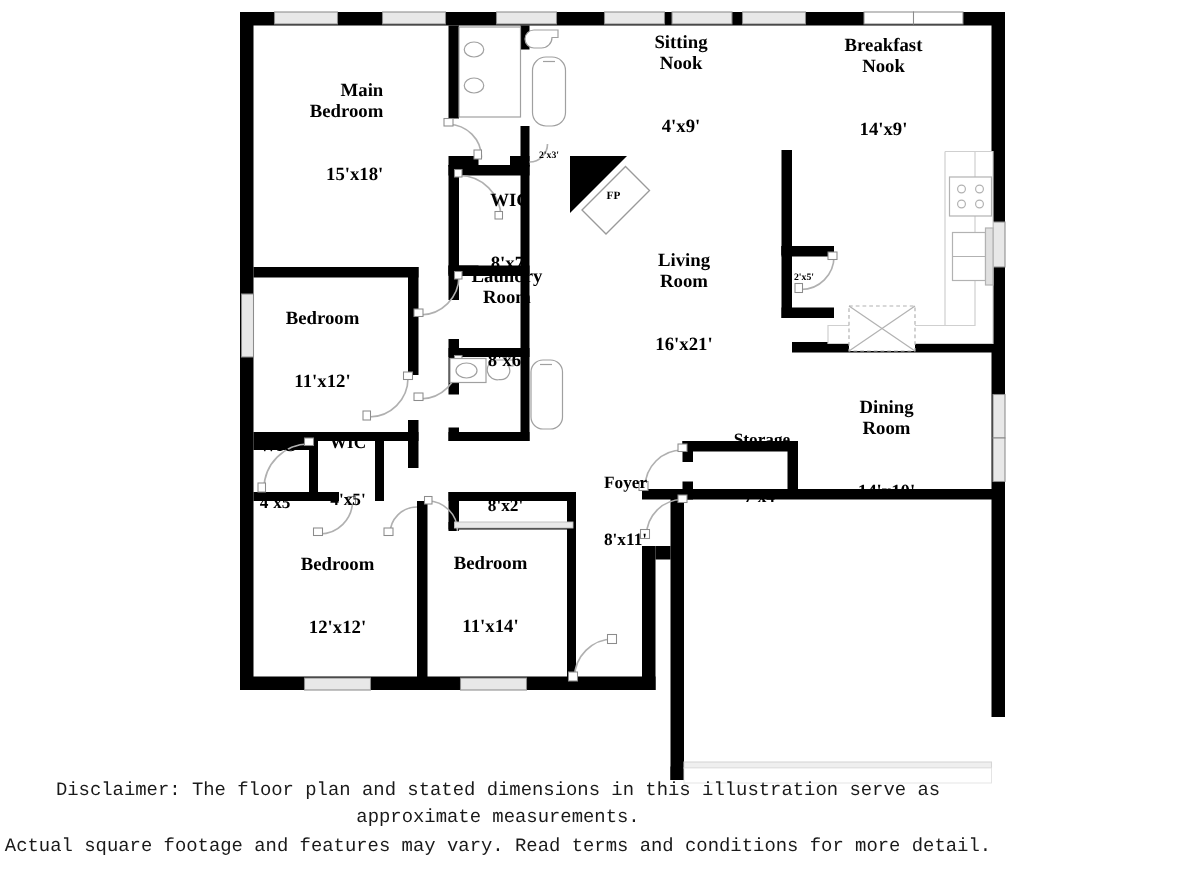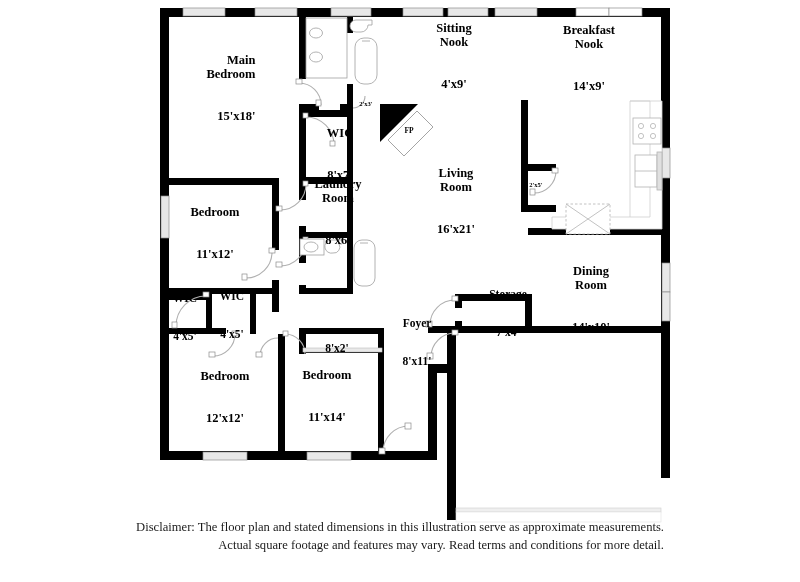--- a/index.html
+++ b/index.html
@@ -44,22 +44,22 @@
   .sz-lg { font-size: 12.5px; }
   .sz-md { font-size: 11.5px; }
   .sz-xs { font-size: 6.5px; font-weight: bold; }
   .sz-fp { font-size: 7.5px; font-weight: bold; }
 
   #disclaimer {
     position: absolute;
     left: 0;
     top: 518px;
     width: 664px;
-    text-align: right;
-    font-family: Liberation Serif, serif;
+    text-align: center;
+    font-family: Liberation Mono, monospace;
     font-size: 12.6px;
     color: #1a1a1a;
     line-height: 1.45;
   }
   #disclaimer span { display: block; }
 </style>
 </head>
 <body>
 
 <div id="floorplan-root">
@@ -363,21 +363,21 @@
   </div>
 
   <div class="room-label sz-lg" style="left:327px; top:396px;">
     <span class="rl-name">Bedroom</span>
     <span class="rl-dim">11'x14'</span>
   </div>
 
 
   <div class="room-label sz-xs" style="left:366px; top:104px;">2'x3'</div>
   <div class="room-label sz-xs" style="left:536px; top:185px;">2'x5'</div>
-  <div class="room-label sz-md" style="left:337px; top:348px;">8'x2'</div>
+  <div class="room-label sz-md" style="left:337px; top:338px;">8'x2'</div>
 
   <div class="room-label sz-fp" style="left:409px; top:131px;">FP</div>
 
   <div id="disclaimer">
     <span>Disclaimer: The floor plan and stated dimensions in this illustration serve as approximate measurements.</span>
     <span>Actual square footage and features may vary. Read terms and conditions for more detail.</span>
   </div>
 
 </div>
 

